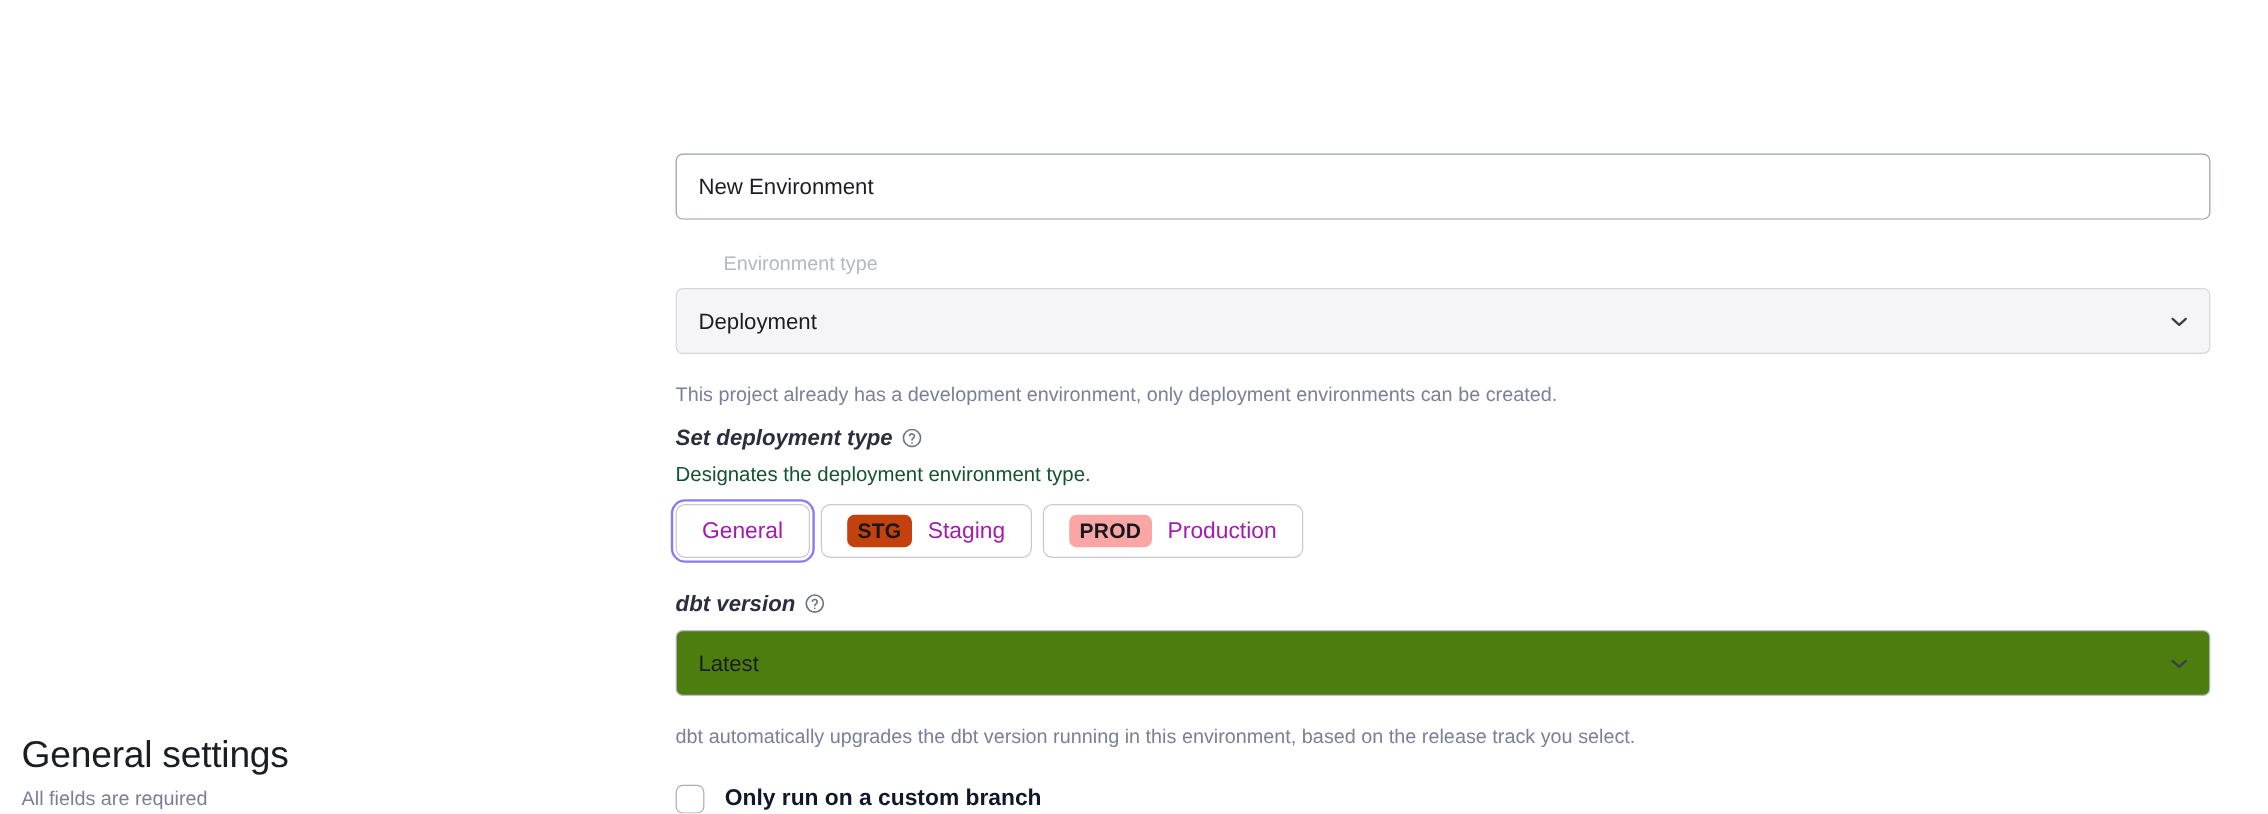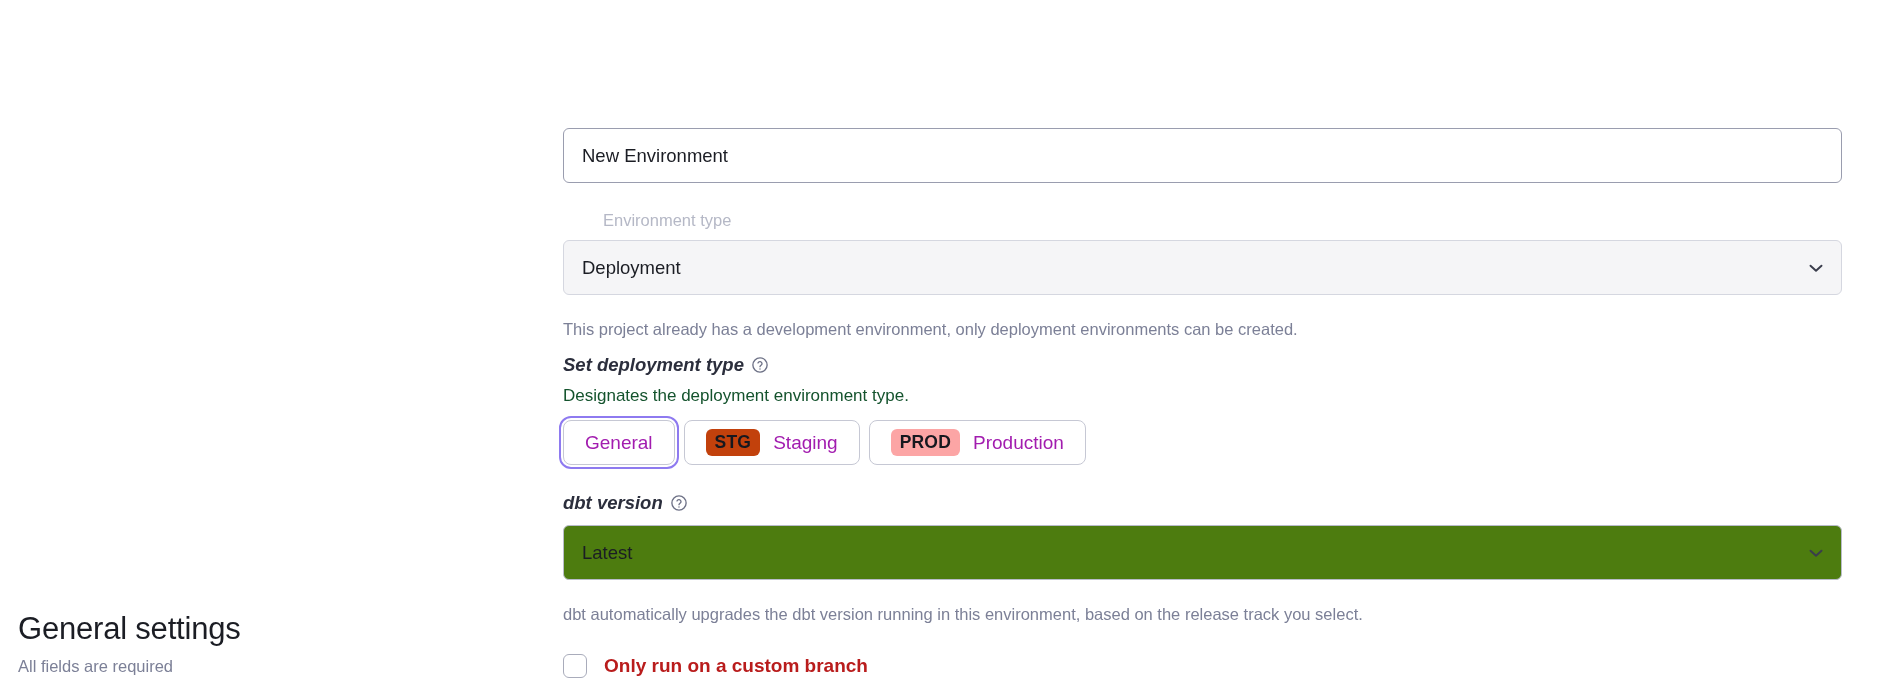--- a/index.html
+++ b/index.html
@@ -195,21 +195,21 @@
     height: 24px;
     border: 1.5px solid #a9acbb;
     border-radius: 6px;
     background: #ffffff;
     flex: 0 0 auto;
     cursor: pointer;
   }
   .check-label {
     font-size: 19px;
     font-weight: 700;
-    color: #b91c1c;
+    color: #0f172a;
   }
 </style>
 </head>
 <body>
 
 <div class="page">
 
   <div class="left-col">
     <div class="section-title">General settings</div>
     <div class="section-sub">All fields are required</div>

